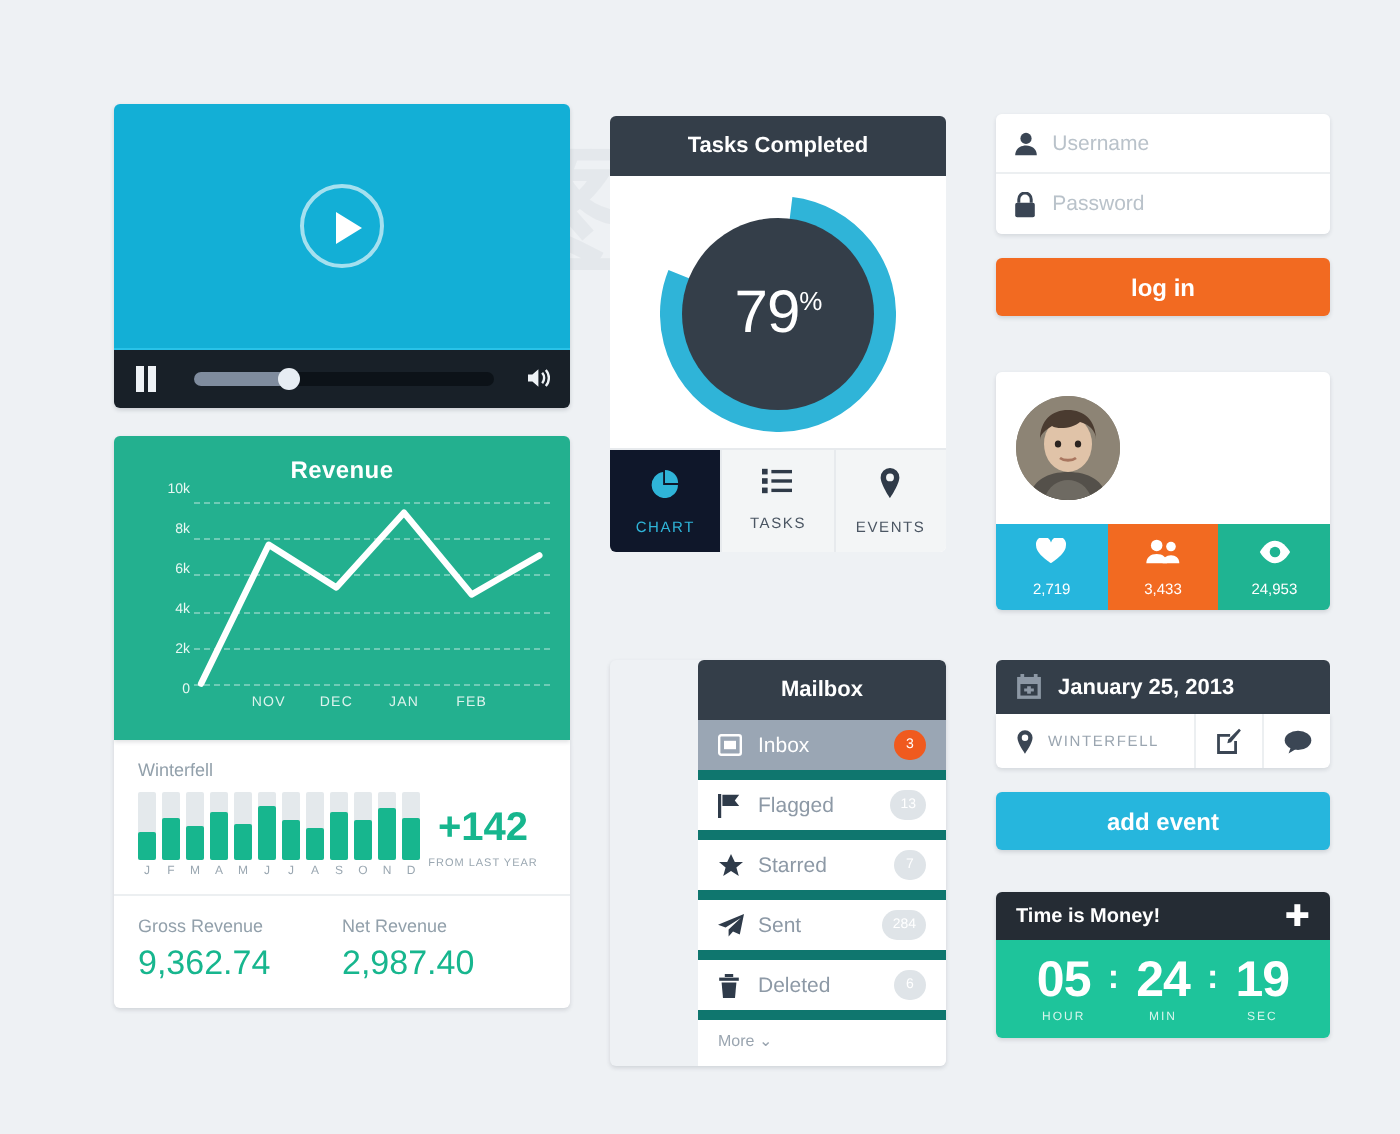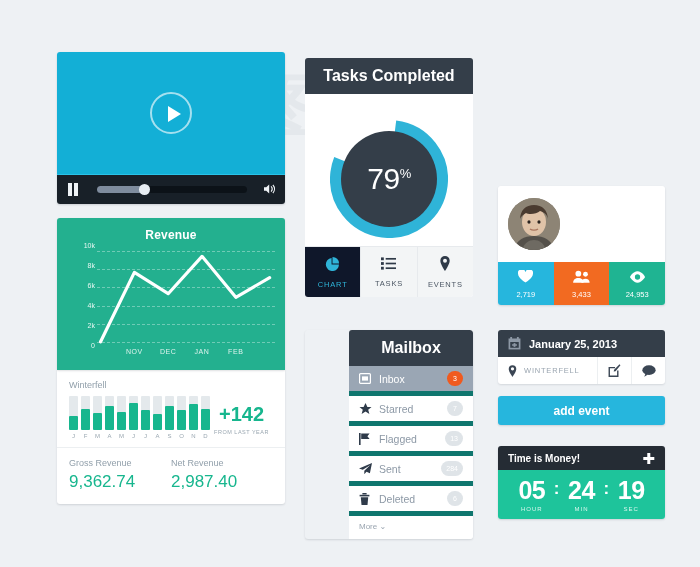--- a/index.html
+++ b/index.html
@@ -63,22 +63,22 @@
   .inq-right { width: 74px; text-align: center; padding-bottom: 4px; }
   .inq-big { font-size: 20px; color: #17b68e; font-weight: bold; }
   .inq-sub { font-size: 5.5px; color: #9aa7b1; letter-spacing: .5px; margin-top: 3px; }
   .rev2 { display: flex; padding: 10px 12px 12px; }
   .rev2 > div { flex: 1; }
   .rev2-lab { font-size: 9px; color: #92a0ab; margin-bottom: 4px; }
   .rev2-val { font-size: 17px; color: #17b68e; font-weight: normal; }
 
   
   .col2 { position: absolute; left: 305px; top: 58px; width: 168px; }
-  .dark-head { background: #343e49; color: #fff; text-align: center; font-size: 16px; font-weight: bold; padding: 9px 0; border-radius: 3px 3px 0 0; }
-  .donut-body { background: #fff; padding: 26px 0 8px; display: flex; justify-content: center; }
+  .dark-head { background: #343e49; color: #fff; text-align: center; font-size: 11px; font-weight: bold; padding: 9px 0; border-radius: 3px 3px 0 0; }
+  .donut-body { background: #fff; padding: 10px 0 8px; display: flex; justify-content: center; }
   .donut { position: relative; width: 118px; height: 118px; }
   .donut-center { position: absolute; left: 11px; top: 11px; width: 96px; height: 96px; border-radius: 50%; background: #343e49; display: flex; align-items: center; justify-content: center; }
   .donut-pct { color: #fff; font-size: 30px; font-weight: normal; letter-spacing: -.5px; }
   .donut-pct sup { font-size: 13px; vertical-align: super; }
   .tabs { display: flex; background: #fff; border-top: 1px solid #e7eaed; border-radius: 0 0 3px 3px; overflow: hidden; }
   .tab { flex: 1; text-align: center; padding: 9px 0 8px; background: #f3f5f6; border-right: 1px solid #e7eaed; }
   .tab:last-child { border-right: none; }
   .tab.active { background: #0f172a; }
   .tab-lab { font-size: 7.5px; letter-spacing: .8px; color: #4b5663; margin-top: 5px; }
   .tab.active .tab-lab { color: #2fb4d8; }
@@ -331,37 +331,37 @@
             <rect x="0.6" y="0.6" width="10.8" height="9.8" rx="1" fill="none" stroke="currentColor" stroke-width="1.2"></rect>
             <rect x="3" y="3.4" width="6" height="4.2" fill="currentColor"></rect>
           </svg>
       </div>
       <div class="mail-lab">Inbox</div>
       <div class="badge orange">3</div>
     </div>
 
     <div class="mail-row">
       <div class="mail-ico">
-        <svg width="13" height="12" viewBox="0 0 13 12">
-            <path d="M6.5 0l1.9 4h4.1l-3.3 2.7 1.2 4.3-3.9-2.5L2.6 11l1.2-4.3L.5 4h4.1z" fill="currentColor"></path>
-          </svg>
-      </div>
-      <div class="mail-lab">Starred</div>
-      <div class="badge">7</div>
-    </div>
-
-    <div class="mail-row">
-      <div class="mail-ico">
         <svg width="11" height="12" viewBox="0 0 11 12">
             <rect x="0" y="0" width="1.6" height="12" fill="currentColor"></rect>
             <path d="M2.2 0.4h8.4L8.4 3.2l2.2 2.8H2.2z" fill="currentColor"></path>
           </svg>
       </div>
       <div class="mail-lab">Flagged</div>
       <div class="badge">13</div>
+    </div>
+
+    <div class="mail-row">
+      <div class="mail-ico">
+        <svg width="13" height="12" viewBox="0 0 13 12">
+            <path d="M6.5 0l1.9 4h4.1l-3.3 2.7 1.2 4.3-3.9-2.5L2.6 11l1.2-4.3L.5 4h4.1z" fill="currentColor"></path>
+          </svg>
+      </div>
+      <div class="mail-lab">Starred</div>
+      <div class="badge">7</div>
     </div>
 
     <div class="mail-row">
       <div class="mail-ico">
         <svg width="13" height="12" viewBox="0 0 13 12">
             <path d="M13 0L0 5.4l3.8 1.3L11.4 2 5.3 7.7v3.6l2.2-2.6 3.4 1.6z" fill="currentColor"></path>
           </svg>
       </div>
       <div class="mail-lab">Sent</div>
       <div class="badge">284</div>
@@ -375,20 +375,43 @@
             <path d="M1.8 4.2h7.4l-.7 7.8H2.5z" fill="currentColor"></path>
           </svg>
       </div>
       <div class="mail-lab">Deleted</div>
       <div class="badge">6</div>
     </div>
 
     <div class="mail-more"><span>More</span> <span>⌄</span></div>
   </div>
 
+  <div class="col3">
+    <div class="login-fields">
+      <div class="field">
+        <div class="field-ico">
+          <svg width="12" height="12" viewBox="0 0 12 12">
+              <circle cx="6" cy="3.2" r="2.8" fill="currentColor"></circle>
+              <path d="M0.6 11.6c0-3 2.4-4.8 5.4-4.8s5.4 1.8 5.4 4.8z" fill="currentColor"></path>
+            </svg>
+        </div>
+        <input type="text" value="" placeholder="Username" style="">
+      </div>
+      <div class="field">
+        <div class="field-ico">
+          <svg width="11" height="13" viewBox="0 0 11 13">
+              <path d="M2.4 5.4V3.6a3.1 3.1 0 0 1 6.2 0v1.8" fill="none" stroke="currentColor" stroke-width="1.5"></path>
+              <rect x="0.6" y="5.4" width="9.8" height="7.2" rx="1" fill="currentColor"></rect>
+            </svg>
+        </div>
+        <input type="password" value="" placeholder="Password" style="">
+      </div>
+    </div>
+    <button class="login-btn">log in</button>
+  </div>
 
   <div class="profile">
     <div class="prof-top">
       <div class="avatar">
         <svg width="52" height="52" viewBox="0 0 52 52">
           <rect width="52" height="52" fill="#8d8475"></rect>
           <ellipse cx="26" cy="24" rx="12" ry="14" fill="#e0c3a8"></ellipse>
           <path d="M12 22c0-10 6-15 14-15s14 5 14 15c0-5-4-8-8-9-3 3-11 4-14 2-3 2-6 4-6 7z" fill="#4a3b30"></path>
           <ellipse cx="21" cy="24" rx="1.6" ry="1.8" fill="#2b2420"></ellipse>
           <ellipse cx="31" cy="24" rx="1.6" ry="1.8" fill="#2b2420"></ellipse>

